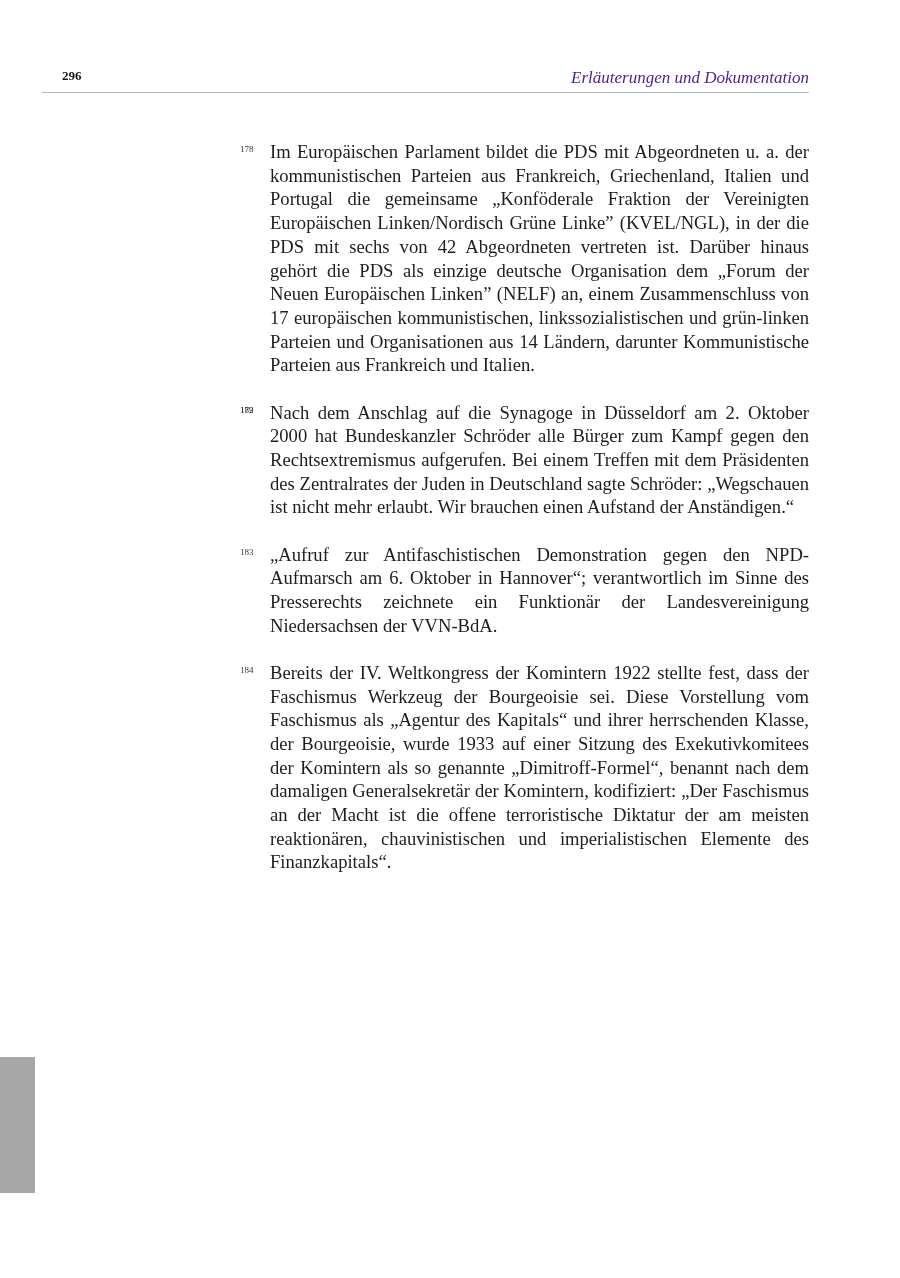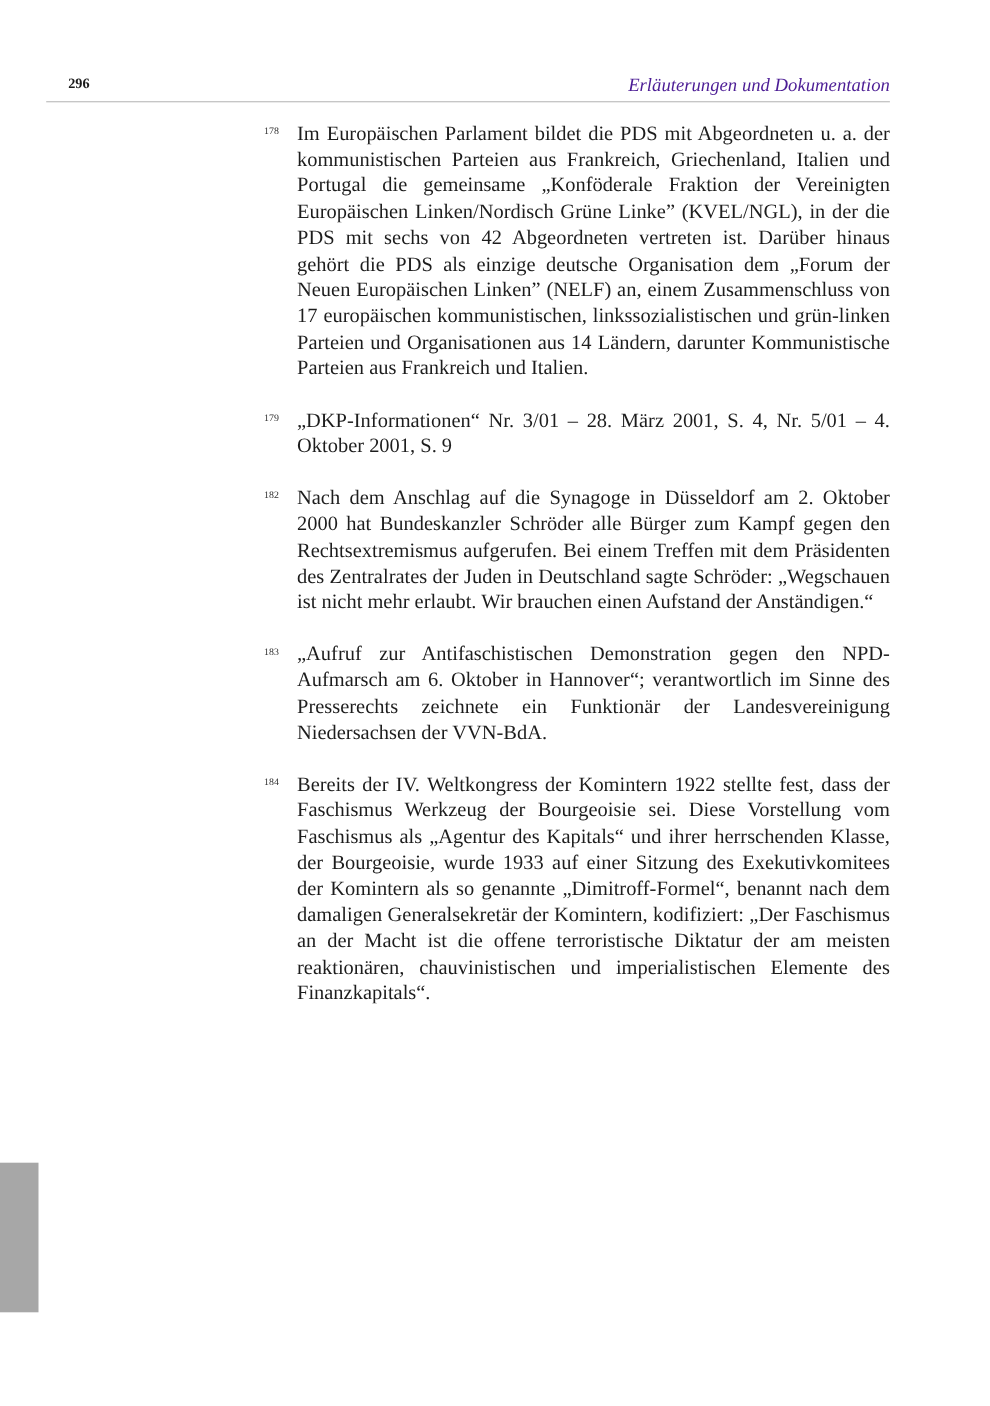--- a/index.html
+++ b/index.html
@@ -14,21 +14,21 @@
   }
   .page-number {
     position: absolute; left: 20px; top: 2px;
     font-family: "Liberation Serif", serif; font-weight: bold; font-size: 13px; color: #1a1a1a;
   }
   .running-title {
     position: absolute; right: 0; top: 2px;
     font-family: "Liberation Serif", serif; font-style: italic; font-size: 17px; color: #4c1d95;
   }
   .notes {
-    position: absolute; left: 240px; top: 110px; width: 569px;
+    position: absolute; left: 240px; top: 140px; width: 569px;
   }
   .note {
     position: relative; padding-left: 30px; margin-bottom: 23.5px;
   }
   .note-num {
     position: absolute; left: 0; top: 4px;
     font-family: "Liberation Serif", serif; font-size: 9px; color: #333;
   }
   .note-text {
     font-family: "Liberation Serif", serif; font-size: 18.6px; line-height: 23.7px;
@@ -50,21 +50,20 @@
 <div class="notes">
   <div class="note">
     <span class="note-num">178</span>
     <div class="note-text">
       <span class="line">Im Europäischen Parlament bildet die PDS mit Abgeordneten u. a. der kommunistischen Parteien aus Frankreich, Griechenland, Italien und Portugal die gemeinsame „Konföderale Fraktion der Vereinigten Europäischen Linken/Nordisch Grüne Linke” (KVEL/NGL), in der die PDS mit sechs von 42 Abgeordneten vertreten ist. Darüber hinaus gehört die PDS als einzige deutsche Organisation dem „Forum der Neuen Europäischen Linken” (NELF) an, einem Zusammenschluss von 17 europäischen kommunistischen, linkssozialistischen und grün-linken Parteien und Organisationen aus 14 Ländern, darunter Kommunistische Parteien aus Frankreich und Italien.</span>
     </div>
   </div>
   <div class="note">
     <span class="note-num">179</span>
     <div class="note-text">
-      <span class="line">„DKP-Informationen“ Nr. 3/01 – 28. März 2001, S. 4, Nr. 5/01 – 4. Oktober 2001, S. 9</span>
     </div>
   </div>
   <div class="note">
     <span class="note-num">182</span>
     <div class="note-text">
       <span class="line">Nach dem Anschlag auf die Synagoge in Düsseldorf am 2. Oktober 2000 hat Bundeskanzler Schröder alle Bürger zum Kampf gegen den Rechtsextremismus aufgerufen. Bei einem Treffen mit dem Präsidenten des Zentralrates der Juden in Deutschland sagte Schröder: „Wegschauen ist nicht mehr erlaubt. Wir brauchen einen Aufstand der Anständigen.“</span>
     </div>
   </div>
   <div class="note">
     <span class="note-num">183</span>

